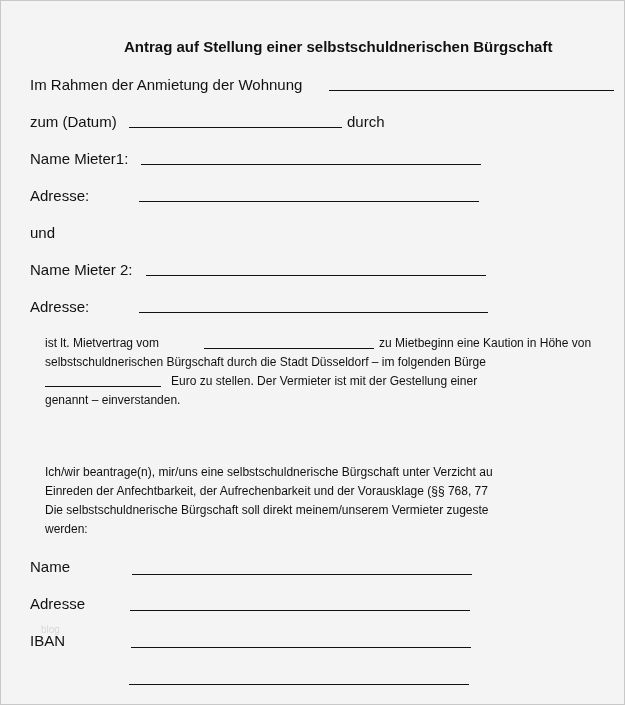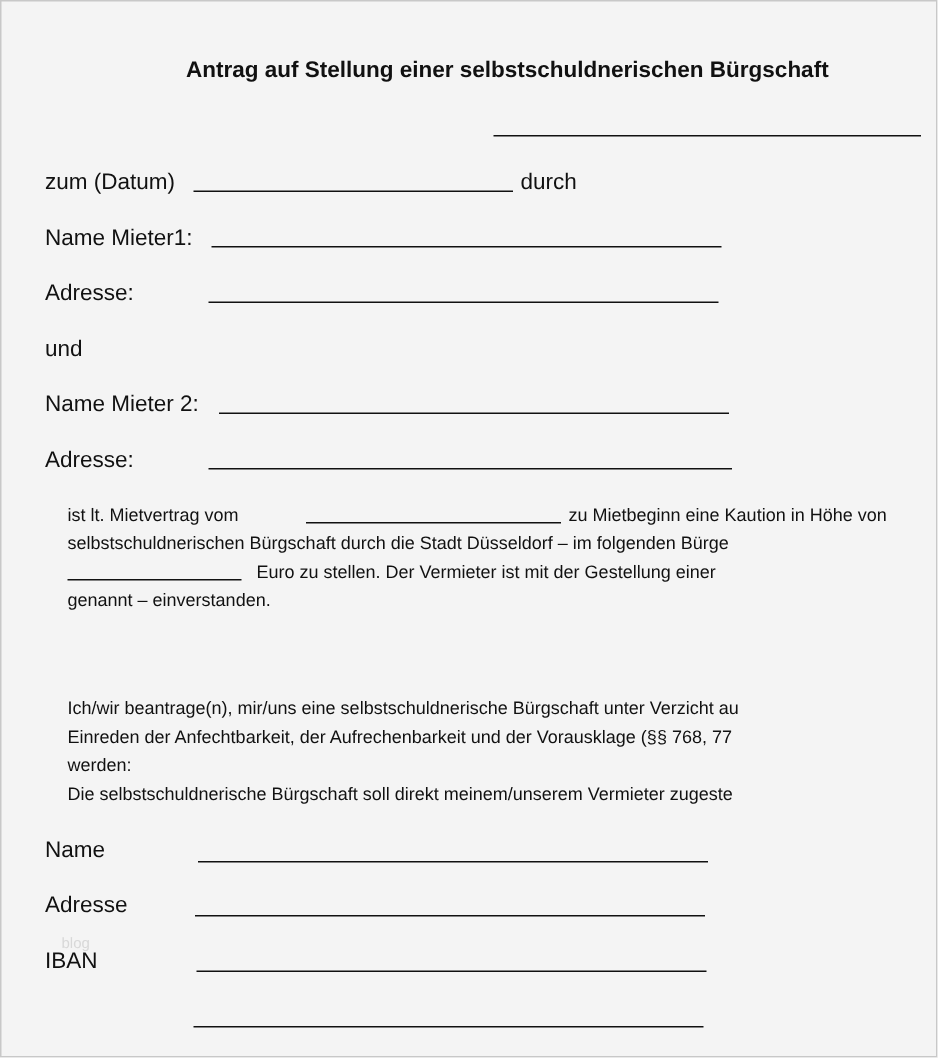--- a/index.html
+++ b/index.html
@@ -60,20 +60,21 @@
       color: #d8d8d8;
     }
   </style>
 </head>
 <body>
 
 <div class="page">
 
   <div class="title">Antrag auf Stellung einer selbstschuldnerischen Bürgschaft</div>
 
+  <div class="line" style="top:75px;">Im Rahmen der Anmietung der Wohnung</div>
   <div class="blank" style="left:328px; top:89px; width:285px;"></div>
 
   <div class="line" style="top:112px;">zum (Datum)</div>
   <div class="blank" style="left:128px; top:126px; width:213px;"></div>
   <div class="line" style="left:346px; top:112px;">durch</div>
 
   <div class="line" style="top:149px;">Name Mieter1:</div>
   <div class="blank" style="left:140px; top:163px; width:340px;"></div>
 
   <div class="line" style="top:186px;">Adresse:</div>
@@ -100,22 +101,22 @@
     </div>
     <div>genannt – einverstanden.</div>
   </div>
 
   <div class="para" style="top:427px;margin-top:35px;">
     <div>Ich/wir beantrage(n), mir/uns eine selbstschuldnerische Bürgschaft unter Verzicht au</div>
     <div>Einreden der Anfechtbarkeit, der Aufrechenbarkeit und der Vorausklage (§§ 768, 77</div>
   </div>
 
   <div class="para" style="top:500px;">
+    <div>Die selbstschuldnerische Bürgschaft soll direkt meinem/unserem Vermieter zugeste</div>
     <div>werden:</div>
-    <div>Die selbstschuldnerische Bürgschaft soll direkt meinem/unserem Vermieter zugeste</div>
   </div>
 
   <div class="line" style="top:557px;">Name</div>
   <div class="blank" style="left:131px; top:573px; width:340px;"></div>
 
   <div class="line" style="top:594px;">Adresse</div>
   <div class="blank" style="left:129px; top:609px; width:340px;"></div>
 
   <div class="line" style="top:631px;">IBAN</div>
   <div class="blank" style="left:130px; top:646px; width:340px;"></div>

